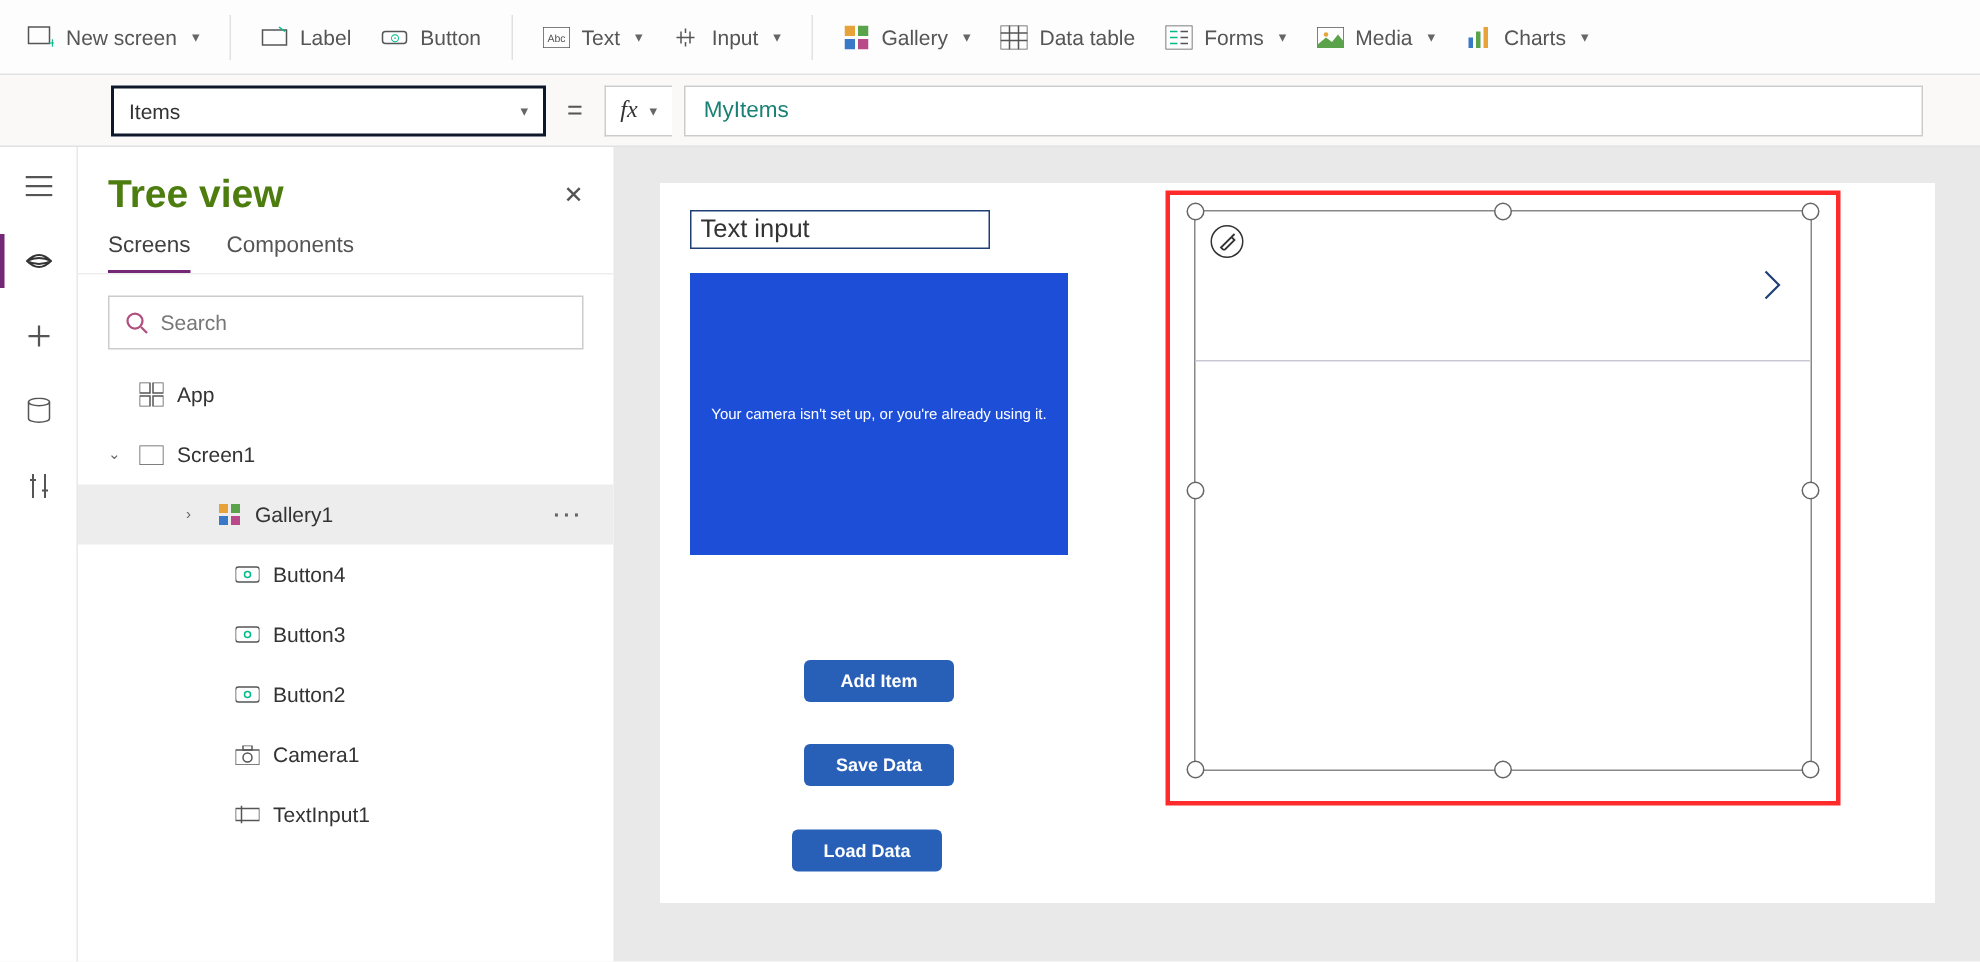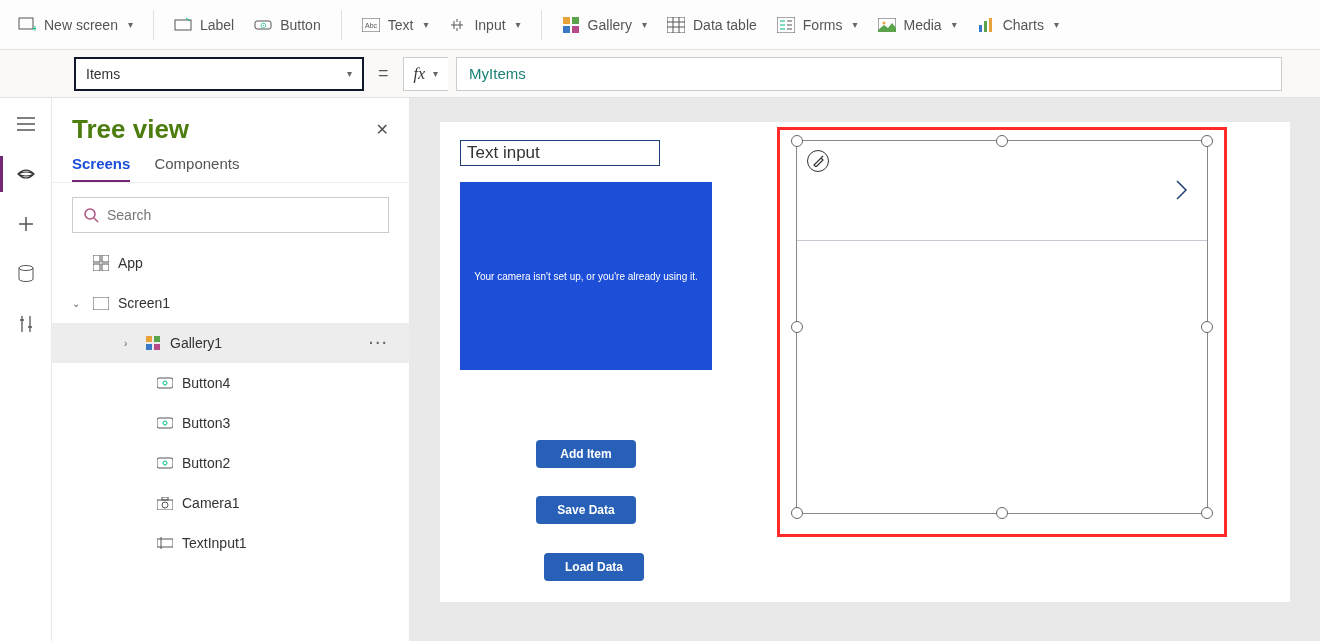--- a/index.html
+++ b/index.html
@@ -59,21 +59,21 @@
 .rail-item.active::before { content: ""; position: absolute; left: -14px; top: -6px; bottom: -6px; width: 3px; background: #742774; }
 
 .tree-panel {
   width: 358px; border-right: 1px solid #e8e8e8; background: #fff; display: flex; flex-direction: column;
 }
 .tree-header { display: flex; align-items: center; justify-content: space-between; padding: 16px 20px 10px 20px; }
 .tree-title { font-size: 26px; font-weight: 600; color: #4d7c0f; }
 .tree-close { font-size: 16px; color: #555; cursor: pointer; }
 .tree-tabs { display: flex; gap: 24px; padding: 0 20px; border-bottom: 1px solid #eee; }
 .tree-tab { font-size: 15px; color: #555; padding-bottom: 8px; cursor: pointer; }
-.tree-tab.active { color: #1d4ed8; font-weight: 700; border-bottom: 2px solid #742774; }
+.tree-tab.active { color: #404040; font-weight: 400; border-bottom: 2px solid #742774; }
 .tree-search {
   margin: 14px 20px 10px 20px; height: 36px; border: 1px solid #ccc; display: flex; align-items: center;
   padding: 0 10px; gap: 8px; color: #777; font-size: 14px;
 }
 .tree-list { flex: 1; overflow: auto; }
 .tree-row { display: flex; align-items: center; height: 40px; padding: 0 20px; gap: 8px; font-size: 14px; color: #333; cursor: pointer; }
 .tree-row.indent1 { padding-left: 20px; }
 .tree-row.indent3 { padding-left: 72px; }
 .tree-row.indent4 { padding-left: 104px; }
 .tree-row.selected { background: #ededed; }
@@ -93,21 +93,21 @@
 .c-camera {
   position: absolute; left: 20px; top: 60px; width: 252px; height: 188px; background: #1d4ed8;
   display: flex; align-items: center; justify-content: center; color: #fff; font-size: 10px; text-align: center; padding: 0 14px;
 }
 .c-button {
   position: absolute; width: 100px; height: 28px; background: #2860b8; color: #fff; border-radius: 4px;
   display: flex; align-items: center; justify-content: center; font-size: 12px; font-weight: 600; cursor: pointer; margin-top: 40px;
 }
 .c-btn1 { left: 96px; top: 278px; }
 .c-btn2 { left: 96px; top: 334px; }
-.c-btn3 { left: 104px; top: 391px; }
+.c-btn3 { left: 88px; top: 391px; }
 
 
 .gallery-highlight { position: absolute; left: 337px; top: 5px; width: 450px; height: 410px; border: 3px solid #ff2a2a; }
 .gallery-box { position: absolute; left: 16px; top: 10px; right: 16px; bottom: 20px; border: 1px solid #888; background: #fff; }
 .gallery-row { height: 100px; border-bottom: 1px solid #c9c9d6; position: relative; }
 .gallery-chevron { position: absolute; right: 18px; top: 38px; color: #1f3f77; }
 .edit-badge {
   position: absolute; left: 10px; top: 9px; width: 22px; height: 22px; border-radius: 50%; border: 1.5px solid #333;
   display: flex; align-items: center; justify-content: center; background: #fff;
 }

